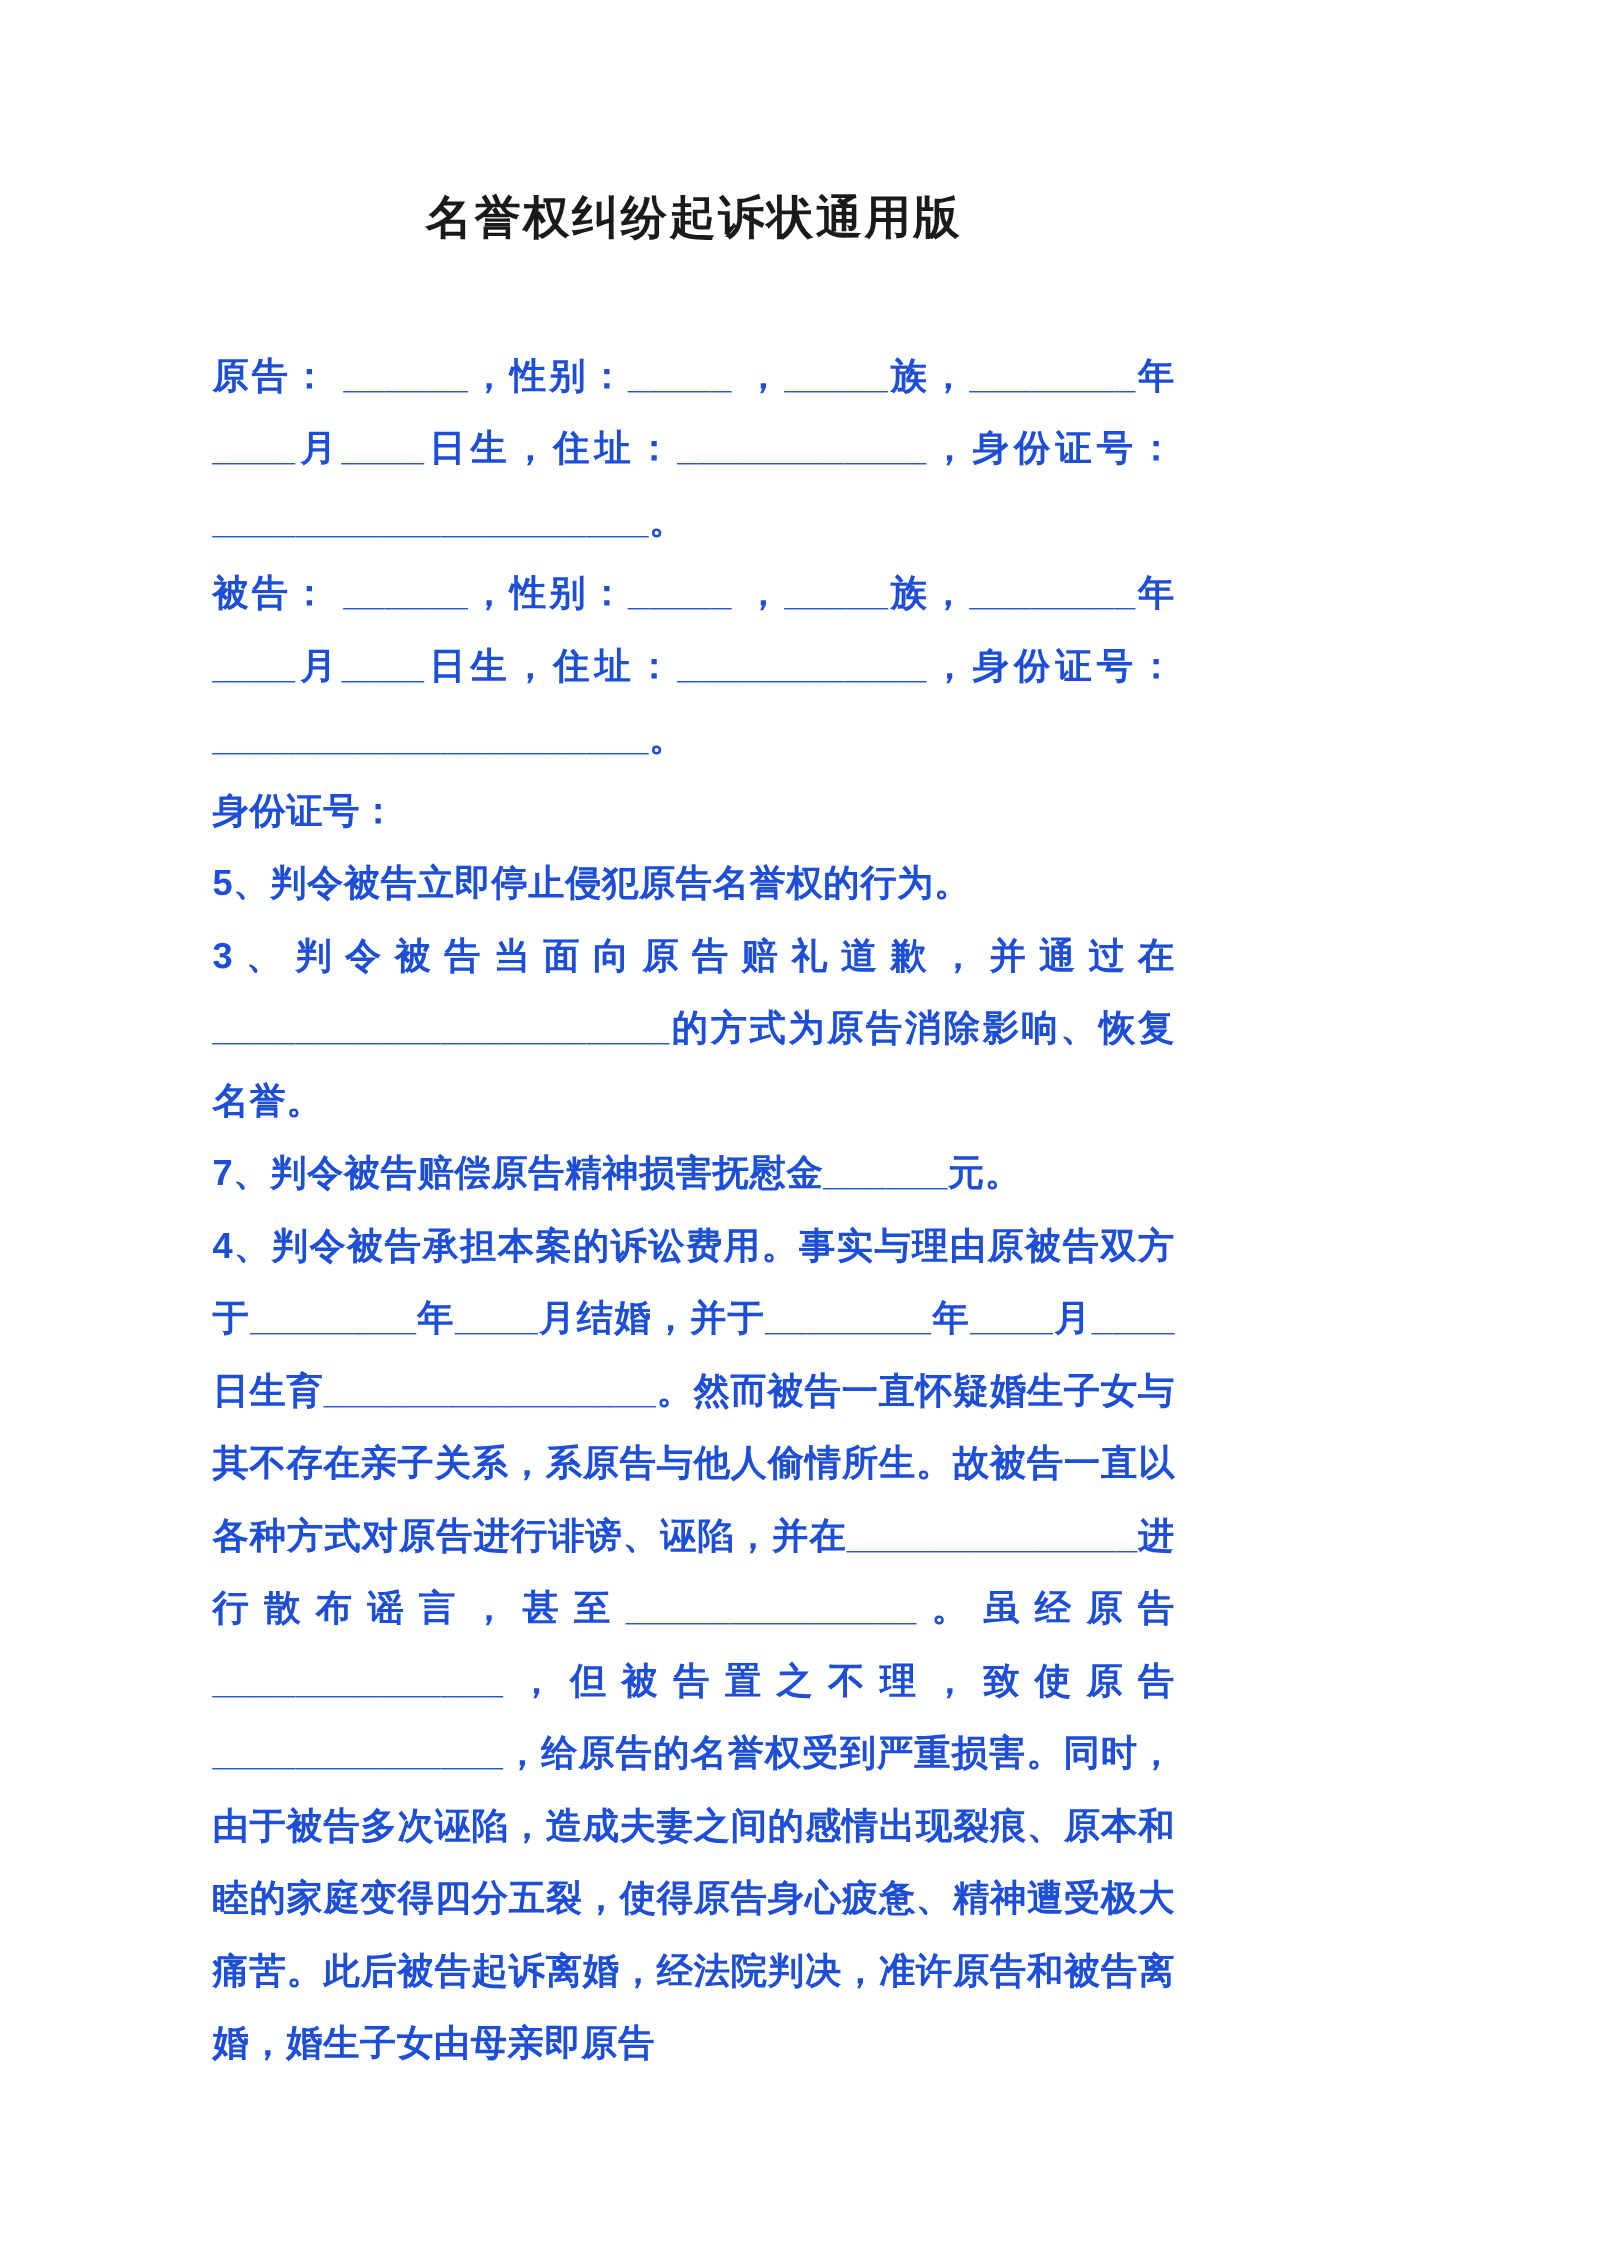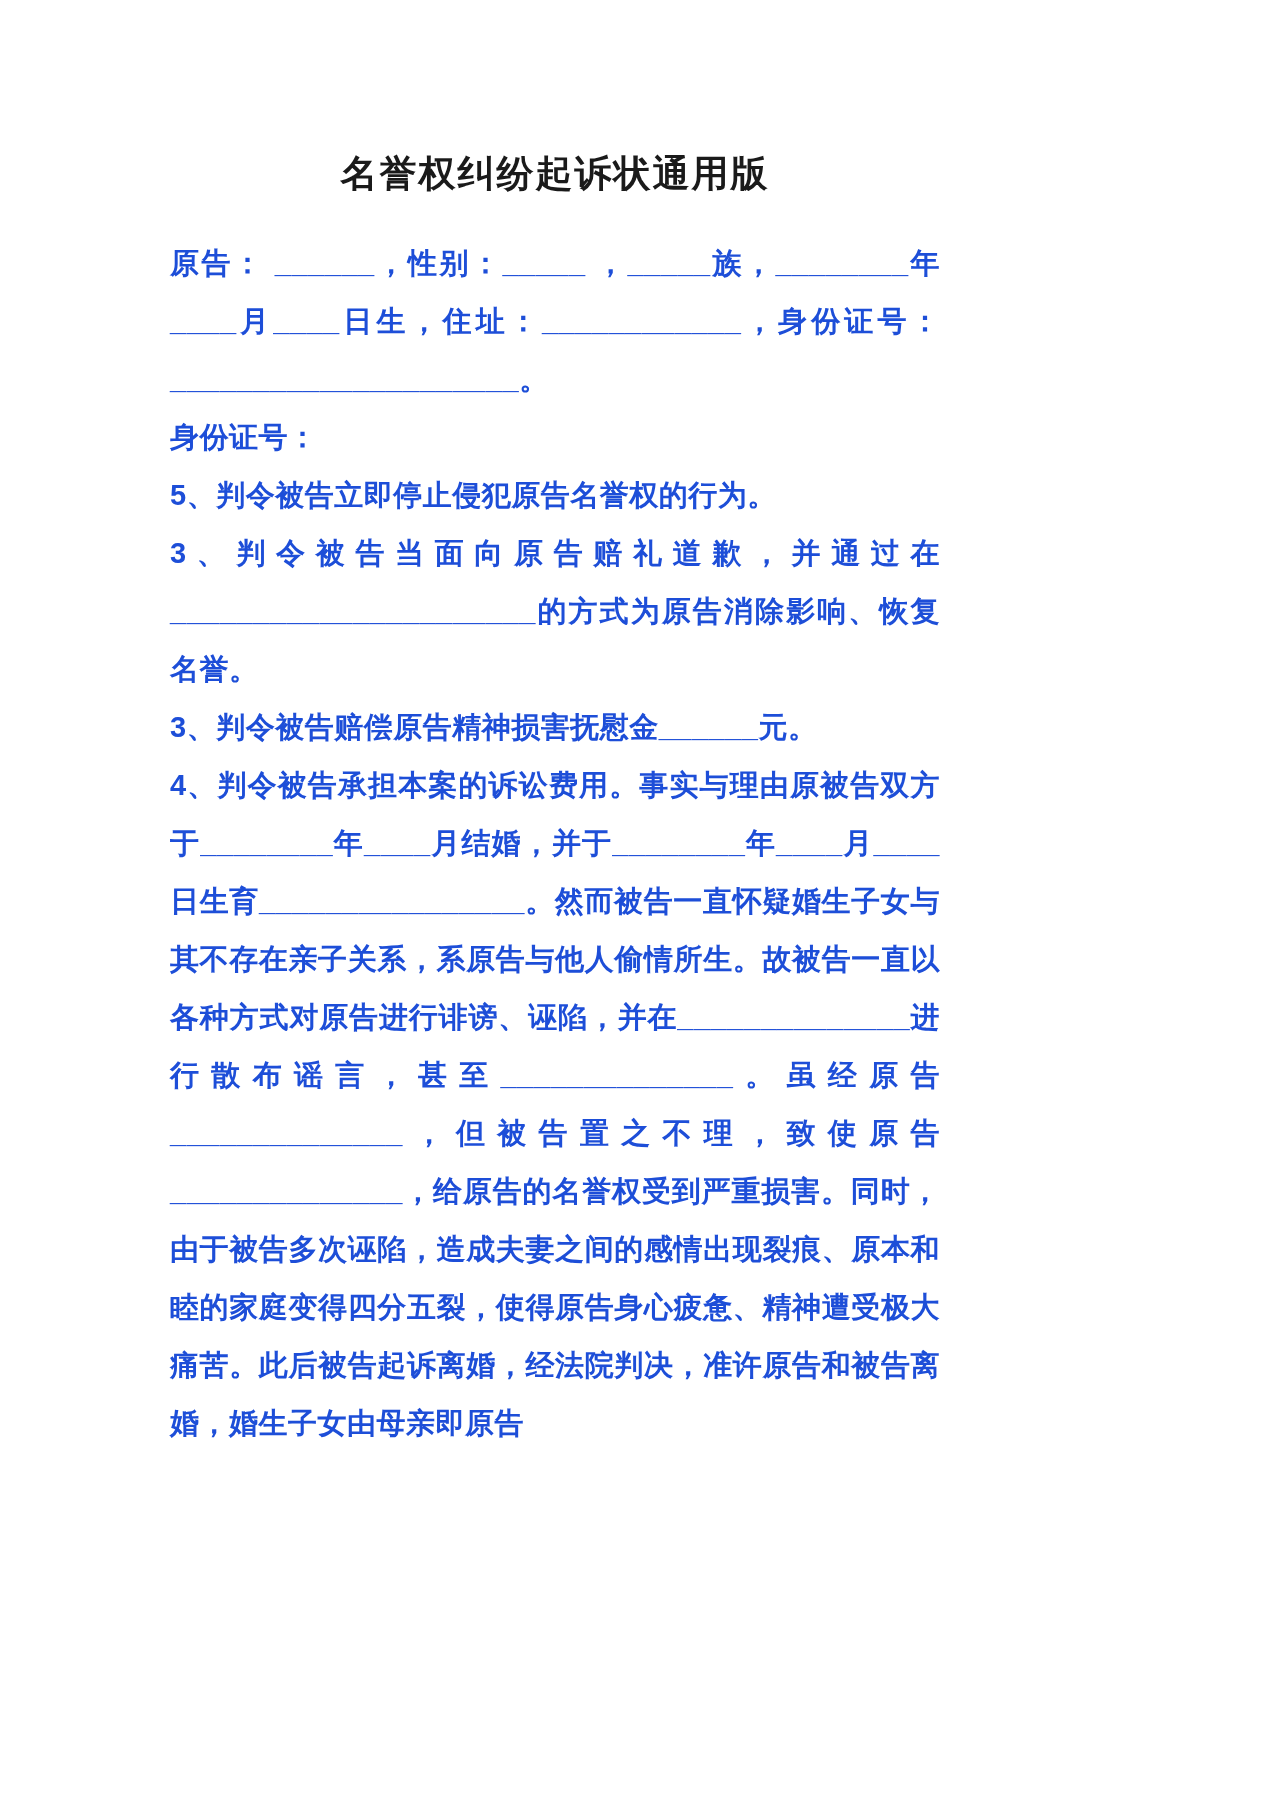--- a/index.html
+++ b/index.html
@@ -16,21 +16,21 @@
     padding: 150px 340px 0 170px;
     overflow: hidden;
   }
 
   .doc-title {
     font-size: 37px;
     font-weight: 700;
     text-align: center;
     letter-spacing: 2px;
     line-height: 48px;
-    margin-bottom: 36px;
+    margin-bottom: 74px;
   }
 
   .doc-body p {
     font-size: 29px;
     font-weight: 700;
     line-height: 58px;
     letter-spacing: 0.5px;
     text-align: justify;
     text-justify: inter-ideograph;
     color: #1d4ed8;
@@ -40,26 +40,27 @@
 <body>
 
 <div class="page">
 
   <h1 class="doc-title">名誉权纠纷起诉状通用版</h1>
 
   <div class="doc-body">
 
     <p>原告： ______，性别：_____ ，_____族，________年____月____日生，住址：____________，身份证号：_____________________。</p>
 
+    <p>被告： ______，性别：_____ ，_____族，________年____月____日生，住址：____________，身份证号：_____________________。</p>
 
     <p>身份证号：</p>
 
     <p>5、判令被告立即停止侵犯原告名誉权的行为。</p>
 
     <p>3、判令被告当面向原告赔礼道歉，并通过在______________________的方式为原告消除影响、恢复名誉。</p>
 
-    <p>3、判令被告赔偿原告精神损害抚慰金______元。</p>
+    <p>7、判令被告赔偿原告精神损害抚慰金______元。</p>
 
     <p>4、判令被告承担本案的诉讼费用。事实与理由原被告双方于________年____月结婚，并于________年____月____日生育________________。然而被告一直怀疑婚生子女与其不存在亲子关系，系原告与他人偷情所生。故被告一直以各种方式对原告进行诽谤、诬陷，并在______________进行散布谣言，甚至______________。虽经原告______________，但被告置之不理，致使原告______________，给原告的名誉权受到严重损害。同时，由于被告多次诬陷，造成夫妻之间的感情出现裂痕、原本和睦的家庭变得四分五裂，使得原告身心疲惫、精神遭受极大痛苦。此后被告起诉离婚，经法院判决，准许原告和被告离婚，婚生子女由母亲即原告</p>
 
   </div>
 
 </div>
 
 </body></html>

